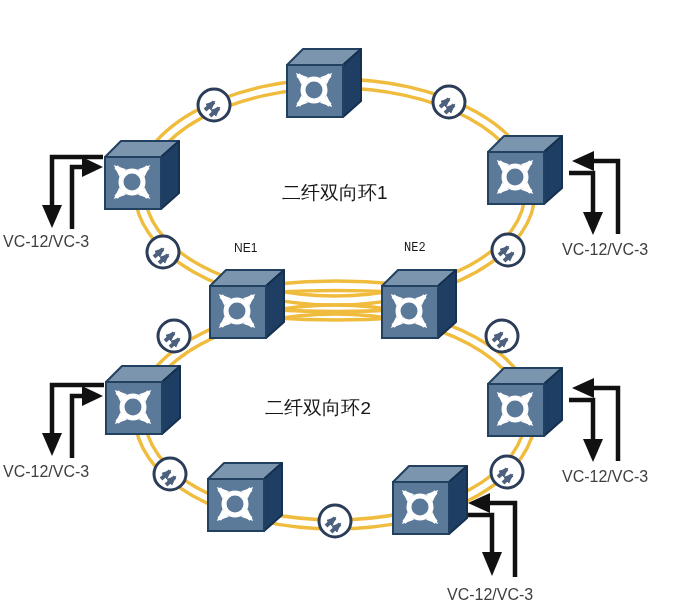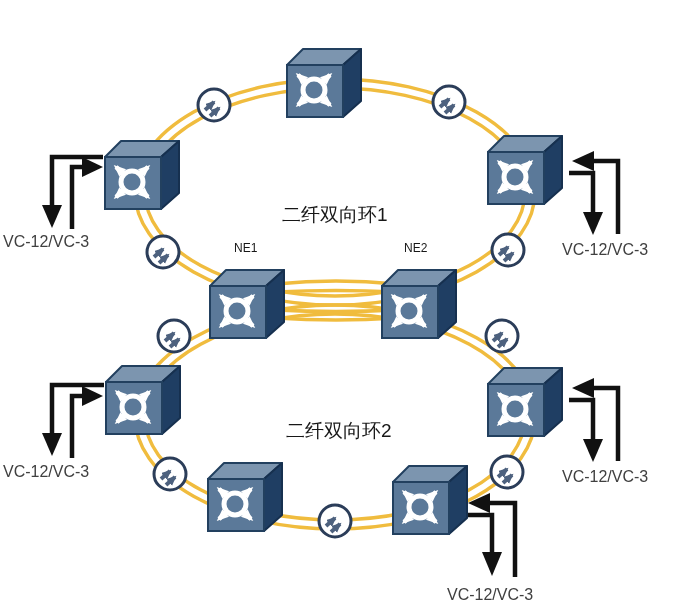--- a/index.html
+++ b/index.html
@@ -9,21 +9,21 @@
     font-family:"Liberation Sans","DejaVu Sans",sans-serif;
   }
   .stage{position:absolute;left:0;top:0;width:680px;height:604px;}
   svg{position:absolute;left:0;top:0;}
   .lbl{
     position:absolute;color:#1f1f1f;white-space:nowrap;
     font-size:20px;line-height:22px;letter-spacing:0px;
   }
   .vc{font-size:16px;color:#404040;}
   .ne{font-size:12px;color:#171717;}
-  .ring-title{font-size:19px;color:#171717;margin-top:22px;}
+  .ring-title{font-size:19px;color:#171717;}
 </style>
 </head>
 <body>
 
 <div class="stage">
 
 <svg width="680" height="604" viewBox="0 0 680 604">
   <defs>
     <marker id="mW" markerUnits="userSpaceOnUse" markerWidth="18" markerHeight="18" refX="9" refY="5" orient="auto">
       <path d="M0,0 L12,5 L0,10 Z" fill="#ffffff"></path>
@@ -112,24 +112,24 @@
   <use href="#regen-sym" x="163" y="252"></use>
   <use href="#regen-sym" x="508" y="250"></use>
   <use href="#regen-sym" x="174" y="336"></use>
   <use href="#regen-sym" x="502" y="336"></use>
   <use href="#regen-sym" x="170" y="474"></use>
   <use href="#regen-sym" x="507" y="472"></use>
   <use href="#regen-sym" x="335" y="521"></use>
 </svg>
 
 <div class="lbl ring-title" style="left:282px;top:182px;">二纤双向环1</div>
-<div class="lbl ring-title" style="left:286px;top:398px;">二纤双向环2</div>
+<div class="lbl ring-title" style="left:265px;top:398px;font-family:Liberation Mono, monospace;">二纤双向环2</div>
 
 <div class="lbl ne" style="left:234px;top:237px;">NE1</div>
-<div class="lbl ne" style="left:404px;top:237px;">NE2</div>
+<div class="lbl ne" style="left:404px;top:237px;font-family:Liberation Mono, monospace;">NE2</div>
 
 <div class="lbl vc" style="left:3px;top:231px;">VC-12/VC-3</div>
 <div class="lbl vc" style="left:562px;top:239px;">VC-12/VC-3</div>
 <div class="lbl vc" style="left:3px;top:461px;">VC-12/VC-3</div>
 <div class="lbl vc" style="left:562px;top:466px;">VC-12/VC-3</div>
 <div class="lbl vc" style="left:447px;top:584px;">VC-12/VC-3</div>
 
 </div>
 
 </body></html>

